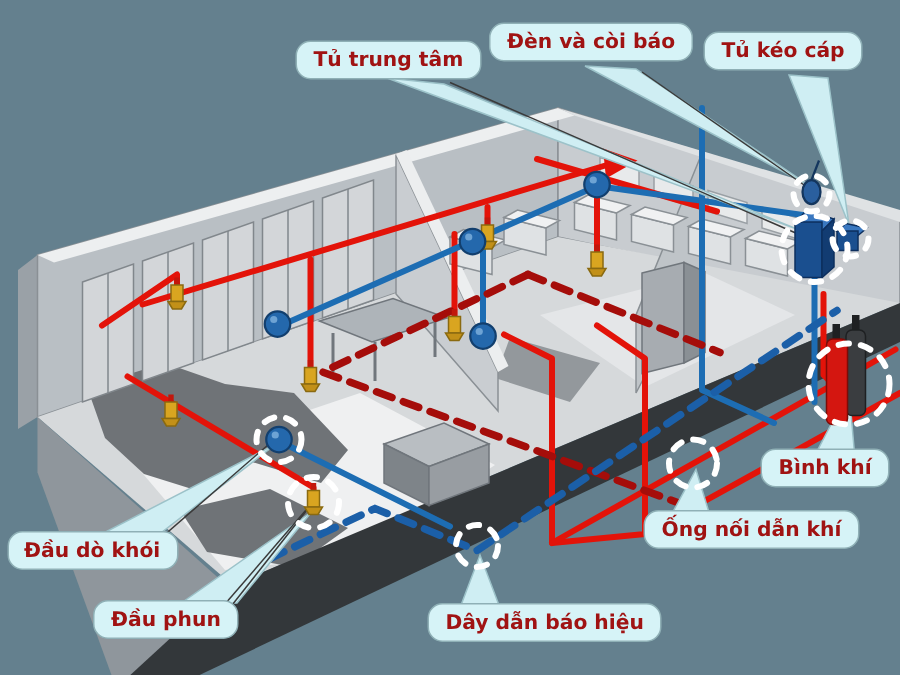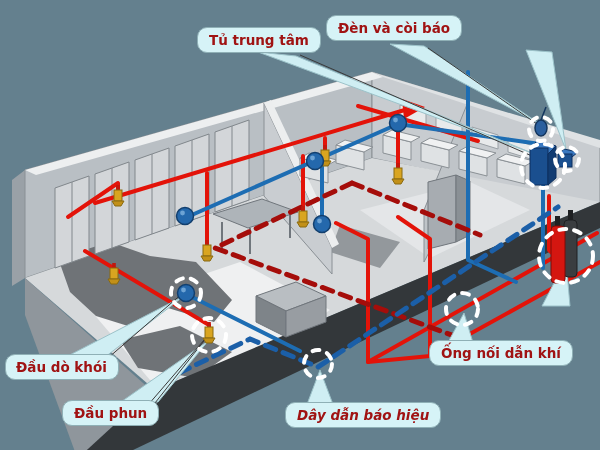--- a/index.html
+++ b/index.html
@@ -8,21 +8,21 @@
   .stage{position:relative;width:540px;height:450px;margin-top:10px;}
   .stage svg{position:absolute;left:0;top:0;}
   .bubble{position:absolute;background:#d6f3f7;border:1.5px solid #8fb0b6;
           border-radius:10px;padding:3px 11px;font-weight:bold;font-size:13.5px;
           color:#a01313;white-space:nowrap;line-height:1.35;}
   .b-central{left:197px;top:17px;}
   .b-alarm{left:326px;top:5px;text-align:right;}
   .b-cable{left:469px;top:11px;}
   .b-gas{left:507px;top:289px;}
   .b-connector{left:429px;top:330px;}
-  .b-wire{left:285px;top:392px;font-style:italic;}
+  .b-wire{left:285px;top:392px;}
   .b-nozzle{left:62px;top:390px;}
   .b-smoke{left:5px;top:344px;padding-left:10px;}
 </style>
 </head>
 <body>
 
 <div class="stage">
 <svg width="600" height="450" viewBox="0 0 600 450">
   <defs>
     <g id="nozzle">
@@ -210,17 +210,19 @@
     <circle cx="462" cy="299" r="16"></circle>
     <circle cx="566" cy="246" r="27"></circle>
     <circle cx="543" cy="156" r="22"></circle>
     <circle cx="541" cy="119" r="12"></circle>
     <circle cx="567" cy="149" r="12"></circle>
   </g>
 </svg>
 
   <div class="bubble b-central">Tủ trung tâm</div>
   <div class="bubble b-alarm">Đèn và còi báo</div>
+  <div class="bubble b-cable">Tủ kéo cáp</div>
+  <div class="bubble b-gas">Bình khí</div>
   <div class="bubble b-connector">Ống nối dẫn khí</div>
   <div class="bubble b-wire">Dây dẫn báo hiệu</div>
   <div class="bubble b-nozzle">Đầu phun</div>
   <div class="bubble b-smoke">Đầu dò khói</div>
 </div>
 
 </body></html>

